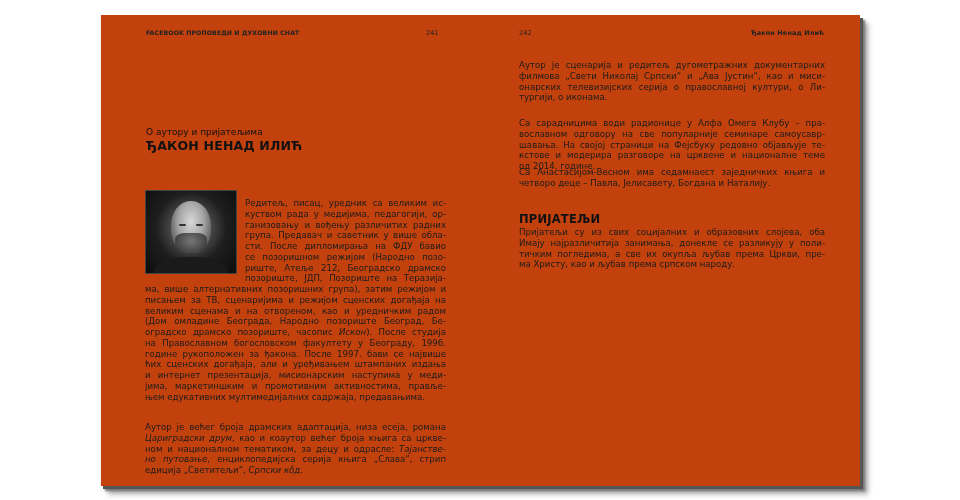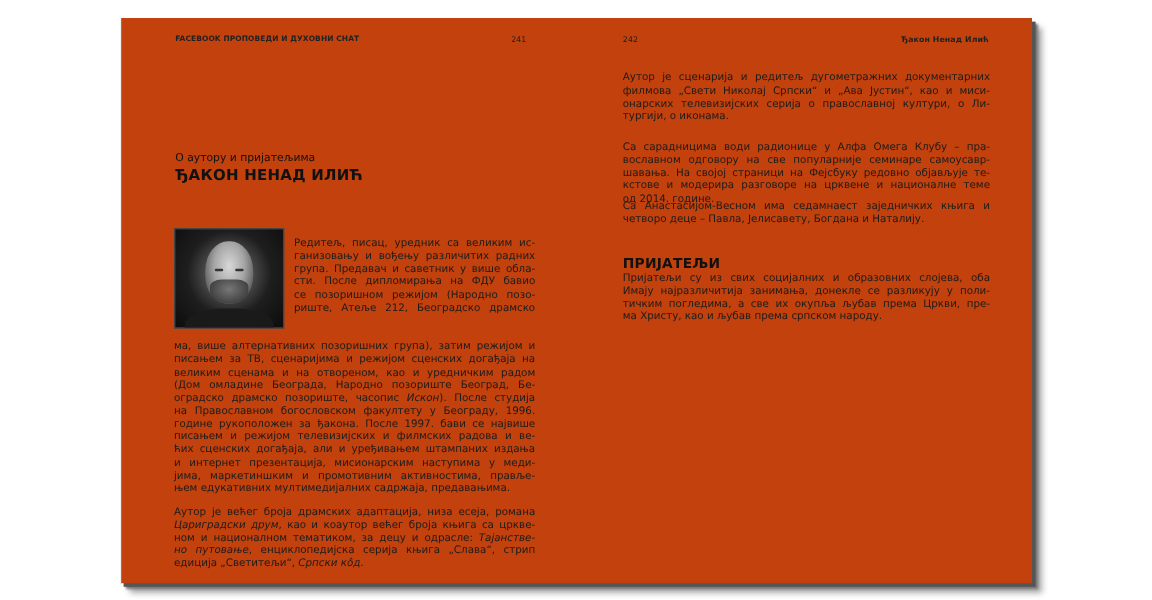--- a/index.html
+++ b/index.html
@@ -92,36 +92,37 @@
     <div class="photo">
       <div class="head"></div>
       <div class="eye l"></div>
       <div class="eye r"></div>
       <div class="beard"></div>
       <div class="shoulders"></div>
     </div>
 
     <div class="body-text wrap-text">
       <span class="line">Редитељ, писац, уредник са великим ис-</span>
+      <span class="line">куством рада у медијима, педагогији, ор-</span>
       <span class="line">ганизовању и вођењу различитих радних</span>
       <span class="line">група. Предавач и саветник у више обла-</span>
       <span class="line">сти. После дипломирања на ФДУ бавио</span>
       <span class="line">се позоришном режијом (Народно позо-</span>
       <span class="line">риште, Атеље 212, Београдско драмско</span>
+      <span class="line">позориште, ЈДП, Позориште на Теразија-</span>
     </div>
 
     <div class="body-text full-text p1-cont">
       <span class="line">ма, више алтернативних позоришних група), затим режијом и</span>
       <span class="line">писањем за ТВ, сценаријима и режијом сценских догађаја на</span>
       <span class="line">великим сценама и на отвореном, као и уредничким радом</span>
       <span class="line">(Дом омладине Београда, Народно позориште Београд, Бе-</span>
       <span class="line"><span>оградско драмско позориште, часопис </span><span class="it">Искон</span><span>). После студија</span></span>
       <span class="line">на Православном богословском факултету у Београду, 1996.</span>
       <span class="line">године рукоположен за ђакона. После 1997. бави се највише</span>
-      <span class="line">писањем и режијом телевизијских и филмских радова и ве-</span>
       <span class="line">ћих сценских догађаја, али и уређивањем штампаних издања</span>
       <span class="line">и интернет презентација, мисионарским наступима у меди-</span>
       <span class="line">јима, маркетиншким и промотивним активностима, прављe-</span>
       <span class="line last">њем едукативних мултимедијалних садржаја, предавањима.</span>
     </div>
 
     <div class="body-text full-text p2">
       <span class="line">Аутор је већег броја драмских адаптација, низа есеја, романа</span>
       <span class="line"><span class="it">Цариградски друм</span><span>, као и коаутор већег броја књига са црквe-</span></span>
       <span class="line"><span>ном и националном тематиком, за децу и одрасле: </span><span class="it">Тајанствe-</span></span>

